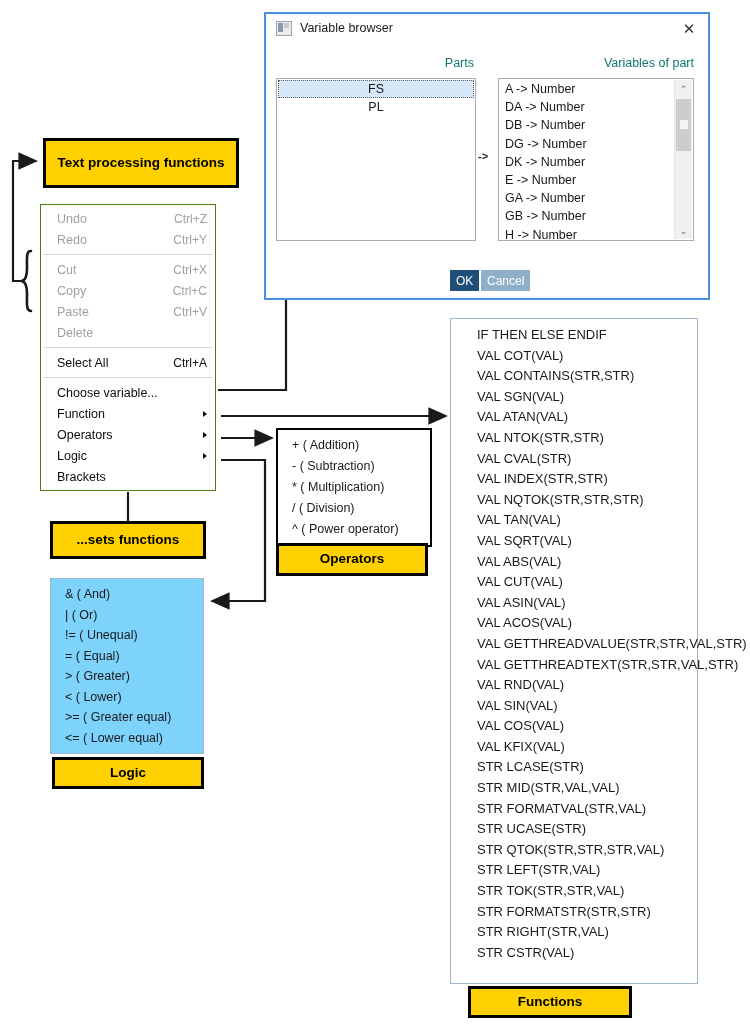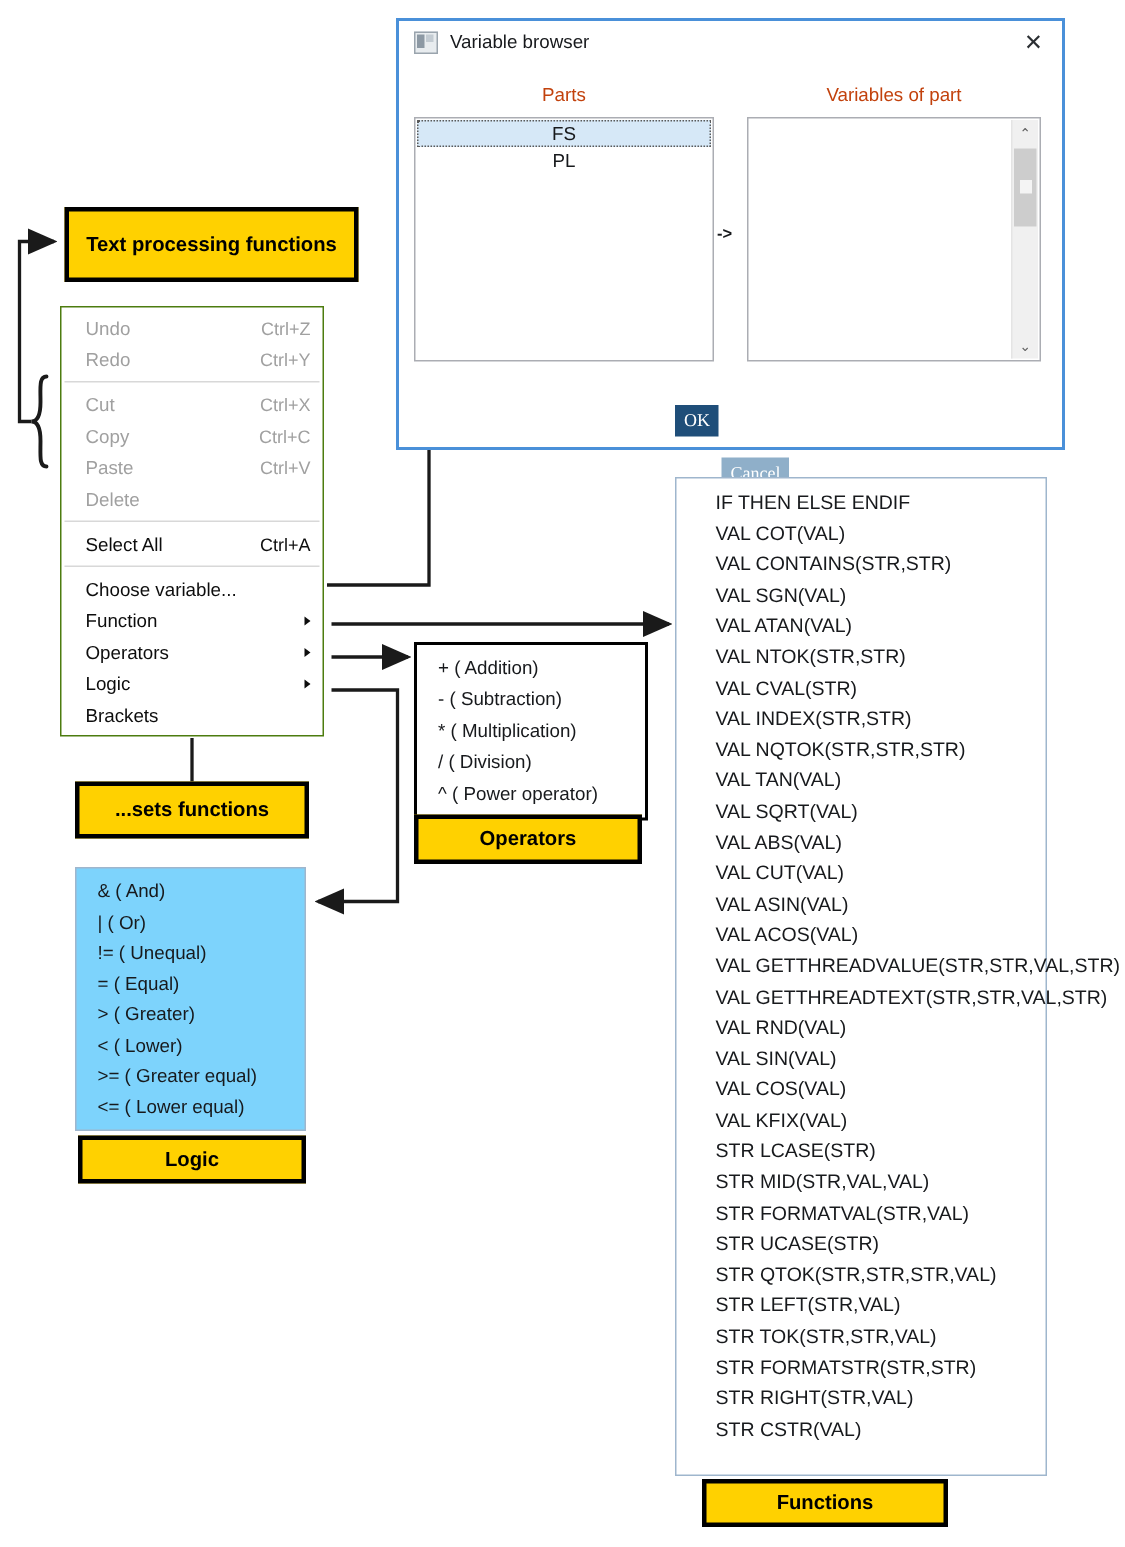--- a/index.html
+++ b/index.html
@@ -57,22 +57,22 @@
   }
   #vb-close {
     width: 26px; height: 22px;
     display: flex; align-items: center; justify-content: center;
     font-size: 15px; color: #2b2f33;
     line-height: 1;
     cursor: pointer;
   }
   .vb-col-head {
     font-size: 12.5px;
-    color: #c2410c;
-    text-align: center;
+    color: #0f766e;
+    text-align: right;
   }
   #parts-head { left: 278px; top: 56px; width: 196px; }
   #vars-head  { left: 498px; top: 56px; width: 196px; }
 
   .listbox {
     border: 1px solid #ABADB3;
     background: #ffffff;
     box-sizing: border-box;
     overflow: hidden;
   }
@@ -140,28 +140,28 @@
     left: 4px; top: 21px; width: 8px; height: 9px;
     background: #f4f4f4;
   }
 
   .dlg-btn {
     position: absolute;
     height: 21px;
     min-width: 26px;
     border: none;
     font-size: 12px;
-    font-family: Liberation Serif, serif;
+    font-family: Liberation Sans, sans-serif;
     color: #ffffff;
     cursor: pointer;
     padding: 0 6px;
     text-align: center;
   }
   #btn-ok { left: 450px; top: 270px; background: #1F4E79; }
-  #btn-cancel { left: 481px; top: 270px; background: #8FAFC9; margin-top: 35px; }
+  #btn-cancel { left: 481px; top: 270px; background: #8FAFC9; }
 
   
   #ctx-menu {
     left: 40px; top: 204px; width: 176px;
     border: 1px solid #4d7c0f;
     background: #ffffff;
     padding: 3px 0;
     box-sizing: border-box;
   }
   .ctx-item {
@@ -313,20 +313,31 @@
 <div id="vars-head" class="abs vb-col-head">Variables of part</div>
 
 <div id="parts-list" class="abs listbox">
     <div class="part-row selected">FS</div>
     <div class="part-row">PL</div>
   </div>
 
 <div id="arrow-label" class="abs">-&gt;</div>
 
 <div id="vars-box" class="abs listbox">
+  <div id="vars-scroll-area">
+      <div class="var-row">A -&gt; Number</div>
+      <div class="var-row">DA -&gt; Number</div>
+      <div class="var-row">DB -&gt; Number</div>
+      <div class="var-row">DG -&gt; Number</div>
+      <div class="var-row">DK -&gt; Number</div>
+      <div class="var-row">E -&gt; Number</div>
+      <div class="var-row">GA -&gt; Number</div>
+      <div class="var-row">GB -&gt; Number</div>
+      <div class="var-row">H -&gt; Number</div>
+    </div>
   <div id="vars-scrollbar">
     <div class="sb-arrow">⌃</div>
     <div id="vars-thumb"></div>
     <div class="sb-arrow" style="position:absolute;bottom:0;left:0;right:0;">⌄</div>
   </div>
 </div>
 
 <button id="btn-ok" class="dlg-btn">OK</button>
 <button id="btn-cancel" class="dlg-btn">Cancel</button>
 

